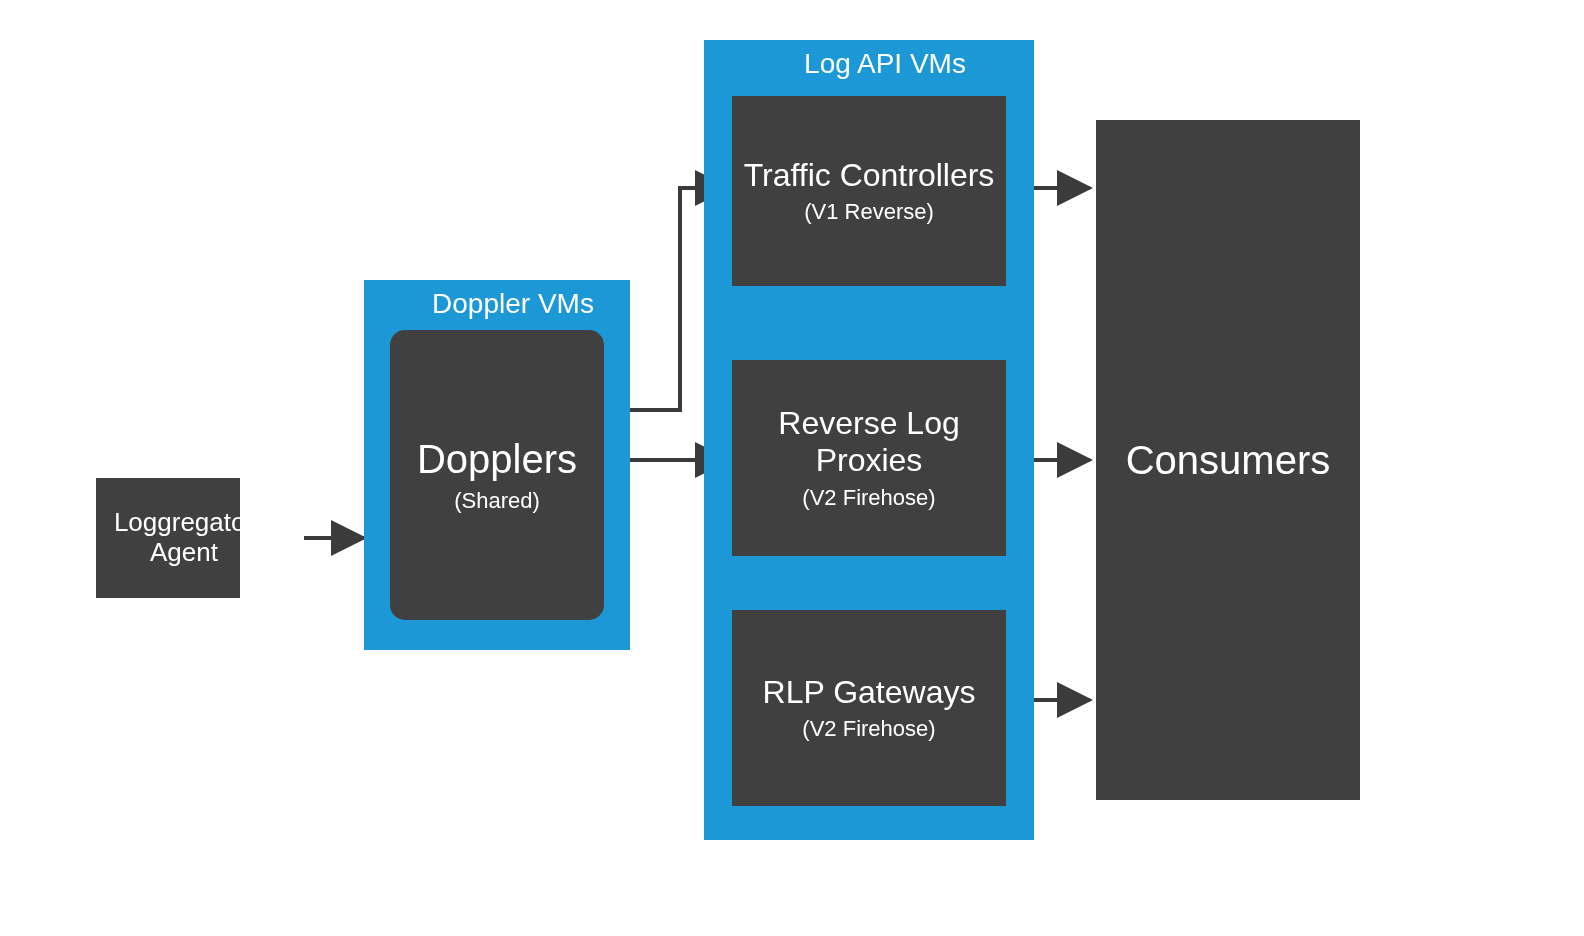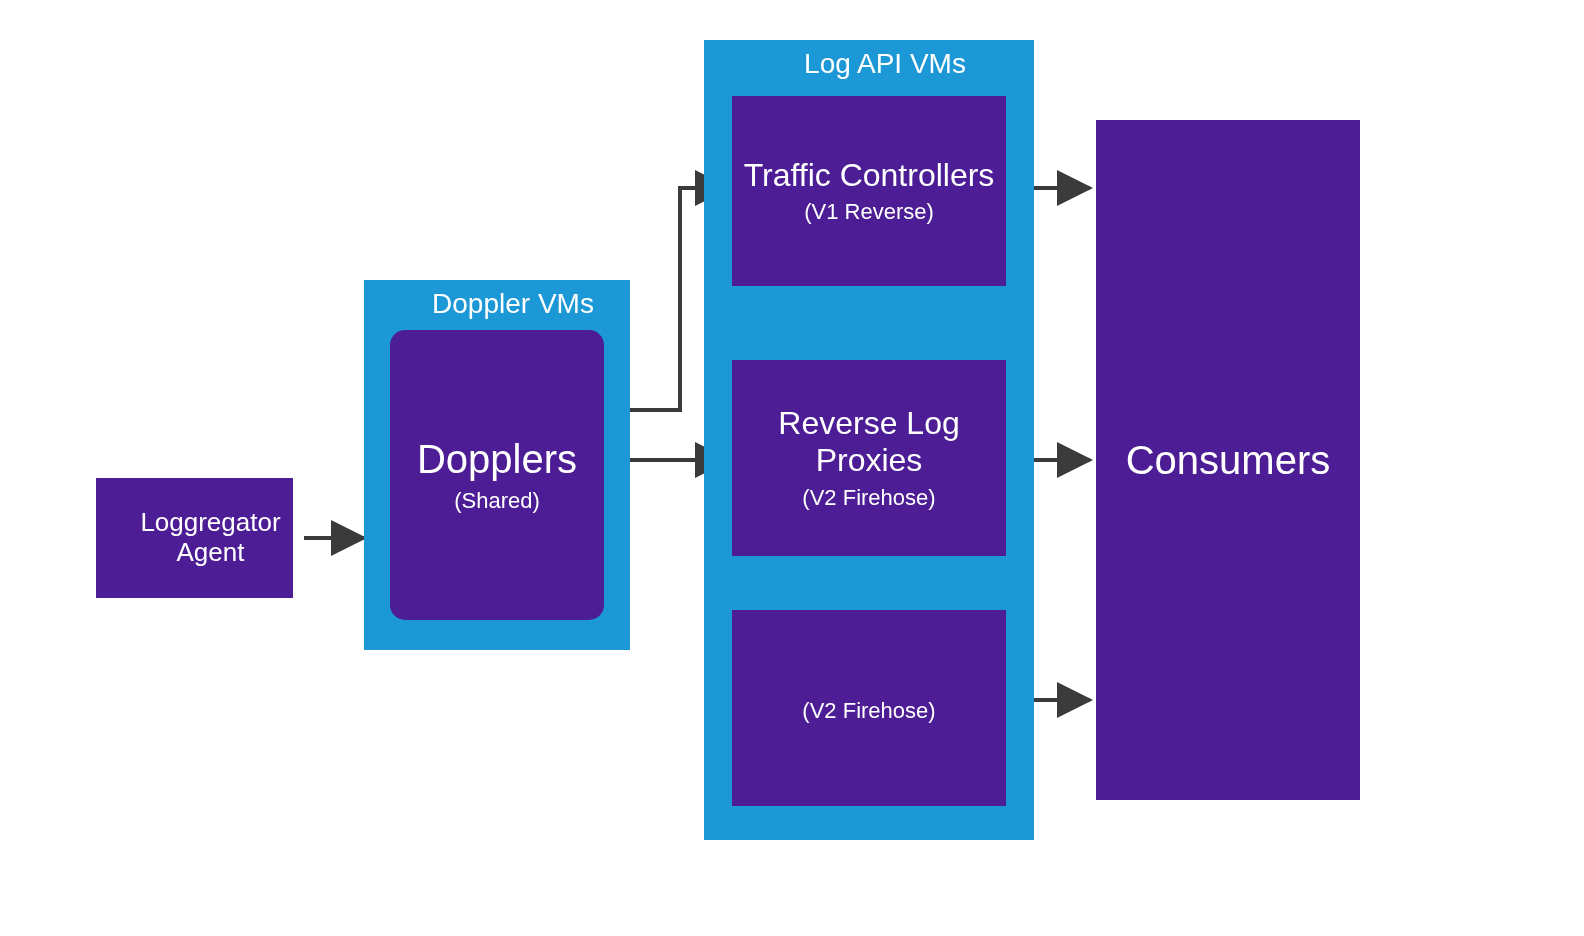--- a/index.html
+++ b/index.html
@@ -1,20 +1,20 @@
 <!DOCTYPE html>
 <html><head>
 <meta charset="utf-8">
 <style>
   html,body{margin:0;padding:0;background:#ffffff;font-family:"Segoe UI",Arial,Helvetica,sans-serif;}
   .stage{position:relative;width:1584px;height:936px;}
   svg.arrows{position:absolute;left:0;top:0;width:1584px;height:936px;pointer-events:none;}
   .group{position:absolute;background:#1d98d6;box-sizing:border-box;}
   .group-title{color:#ffffff;font-size:28px;text-align:center;padding-top:8px;font-weight:400;padding-left:32px;}
-  .node{position:absolute;background:#4c1d95;color:#ffffff;text-align:center;display:flex;flex-direction:column;justify-content:center;align-items:center;box-sizing:border-box;padding:8px;}
+  .node{position:absolute;background:#404040;color:#ffffff;text-align:center;display:flex;flex-direction:column;justify-content:center;align-items:center;box-sizing:border-box;padding:8px;}
   .node .main{font-size:32px;line-height:1.15;font-weight:400;}
   .node .sub{font-size:22px;margin-top:6px;font-weight:400;}
   .node.big .main{font-size:40px;}
   .node.small .main{font-size:26px;}
 </style>
 </head>
 <body>
 
 <div class="stage">
 
@@ -35,21 +35,21 @@
       <path d="M868,560 L868,604"></path>
 
       <path d="M1032,188 L1090,188"></path>
 
       <path d="M1032,460 L1090,460"></path>
 
       <path d="M1032,700 L1090,700"></path>
     </g>
   </svg>
 
-  <div class="node small" style="left:96px;top:478px;width:197px;height:120px;padding-left:40px;">
+  <div class="node small" style="left:96px;top:478px;width:144px;height:120px;padding-left:40px;">
     <div class="main">Loggregator Agent</div>
   </div>
 
   <div class="group" style="left:364px;top:280px;width:266px;height:370px;">
     <div class="group-title">Doppler VMs</div>
   </div>
   <div class="node big" style="left:390px;top:330px;width:214px;height:290px;border-radius:15px;">
     <div class="main">Dopplers</div>
     <div class="sub">(Shared)</div>
   </div>
@@ -59,20 +59,21 @@
   </div>
   <div class="node" style="left:732px;top:96px;width:274px;height:190px;">
     <div class="main">Traffic Controllers</div>
     <div class="sub">(V1 Reverse)</div>
   </div>
   <div class="node" style="left:732px;top:360px;width:274px;height:196px;">
     <div class="main">Reverse Log Proxies</div>
     <div class="sub">(V2 Firehose)</div>
   </div>
   <div class="node" style="left:732px;top:610px;width:274px;height:196px;">
+    <div class="main">RLP Gateways</div>
     <div class="sub">(V2 Firehose)</div>
   </div>
 
   <div class="node big" style="left:1096px;top:120px;width:264px;height:680px;">
     <div class="main">Consumers</div>
   </div>
 
 </div>
 
 </body></html>

